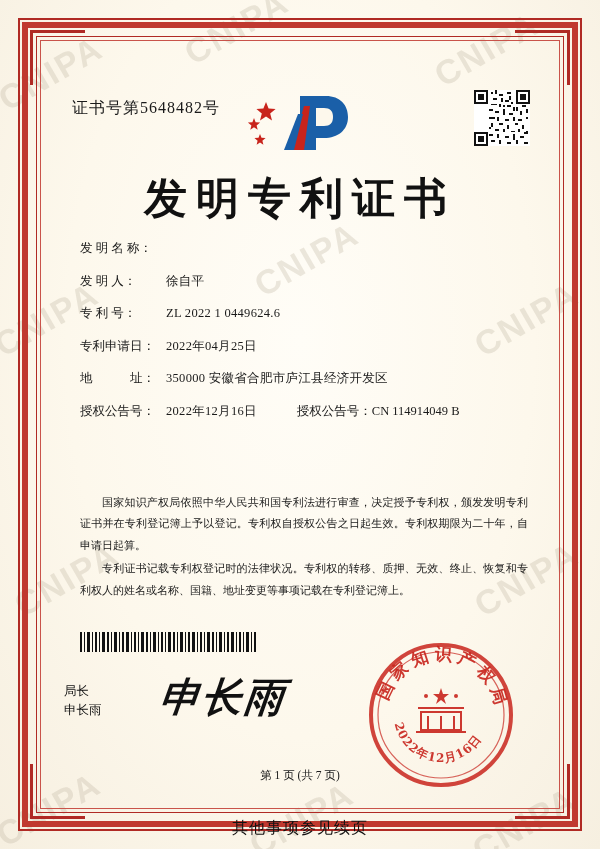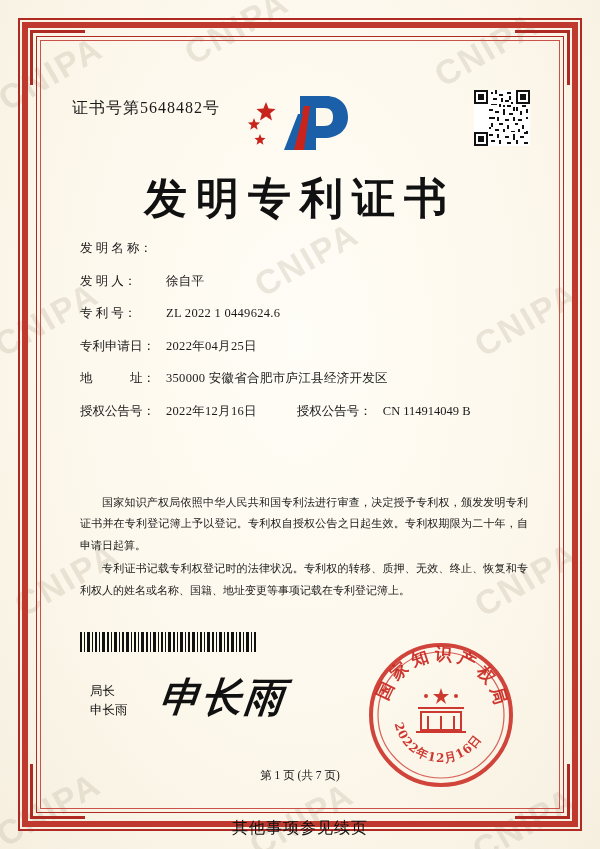--- a/index.html
+++ b/index.html
@@ -133,21 +133,21 @@
   .fvalue {
     flex: 1 1 auto;
     letter-spacing: 0.3px;
   }
   .field.split .fvalue { flex: 0 0 auto; }
   .field .second-label {
     margin-left: 40px;
     white-space: nowrap;
   }
   .field .second-value {
-    margin-left: 11px;
+    margin-left: 0;
     white-space: nowrap;
   }
 
   .paras {
     position: absolute;
     top: 440px;
     left: 30px;
     right: 22px;
     font-size: 11px;
     line-height: 1.95;
@@ -159,21 +159,21 @@
   .barcode {
     position: absolute;
     left: 30px;
     top: 580px;
     width: 180px;
     height: 20px;
   }
 
   .sign-block {
     position: absolute;
-    left: 40px;
+    left: 14px;
     top: 630px;
     font-size: 12.5px;
     line-height: 1.5;
     color: #111;
   }
   .sign-script {
     position: absolute;
     left: 110px;
     top: 618px;
     font-size: 40px;

